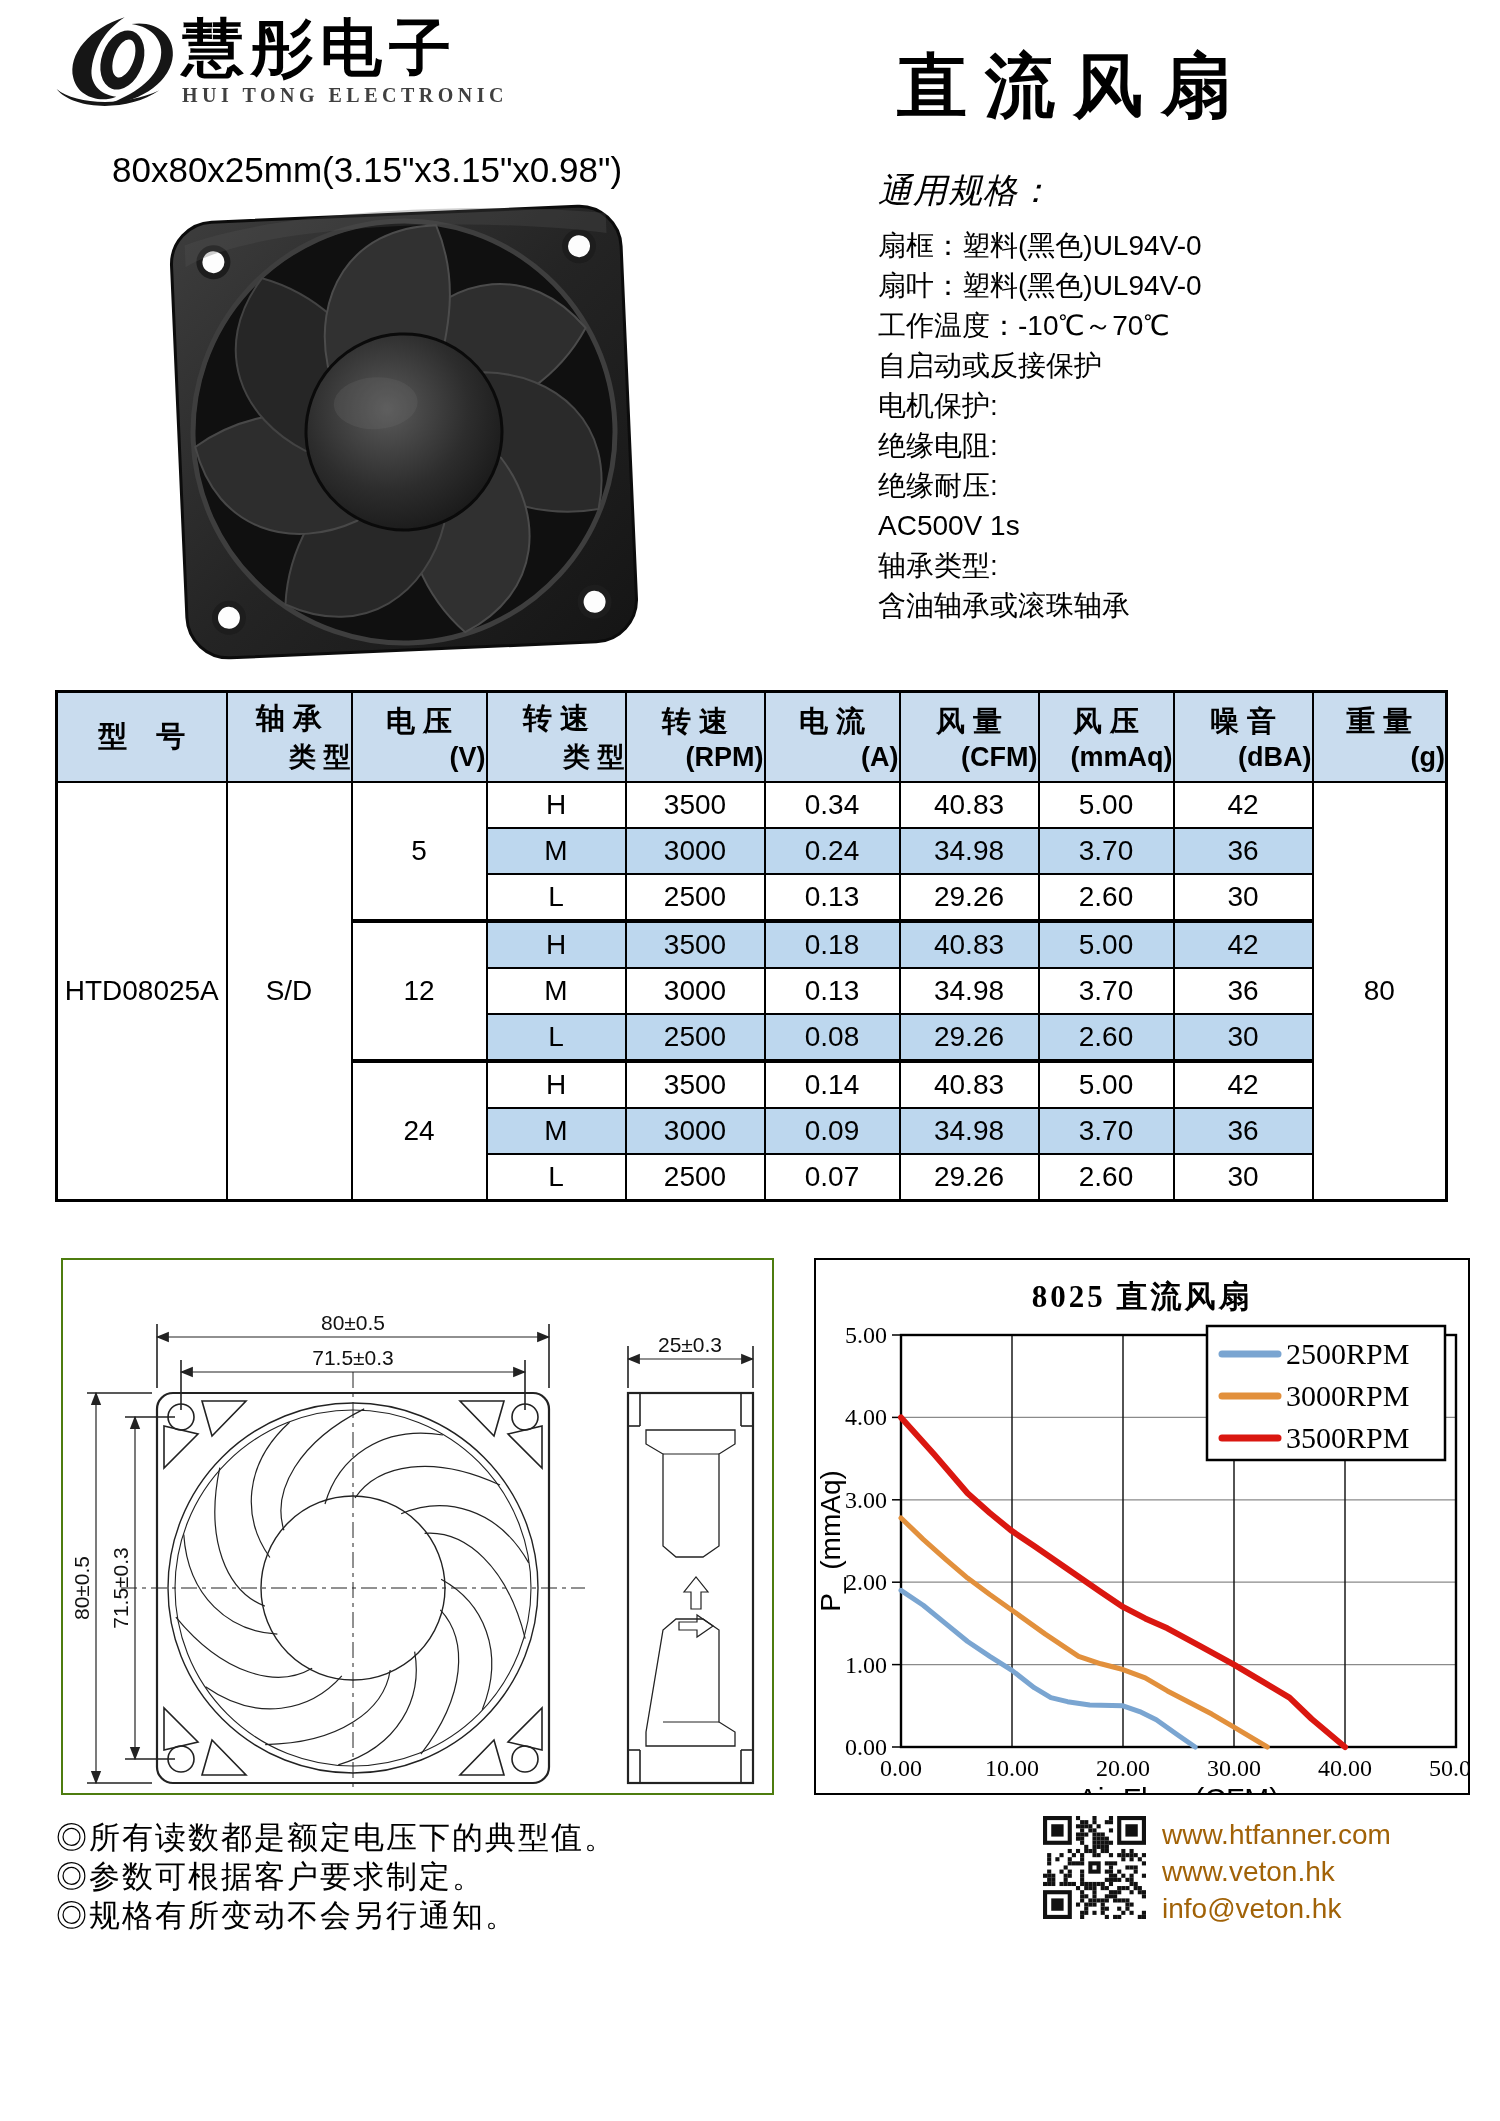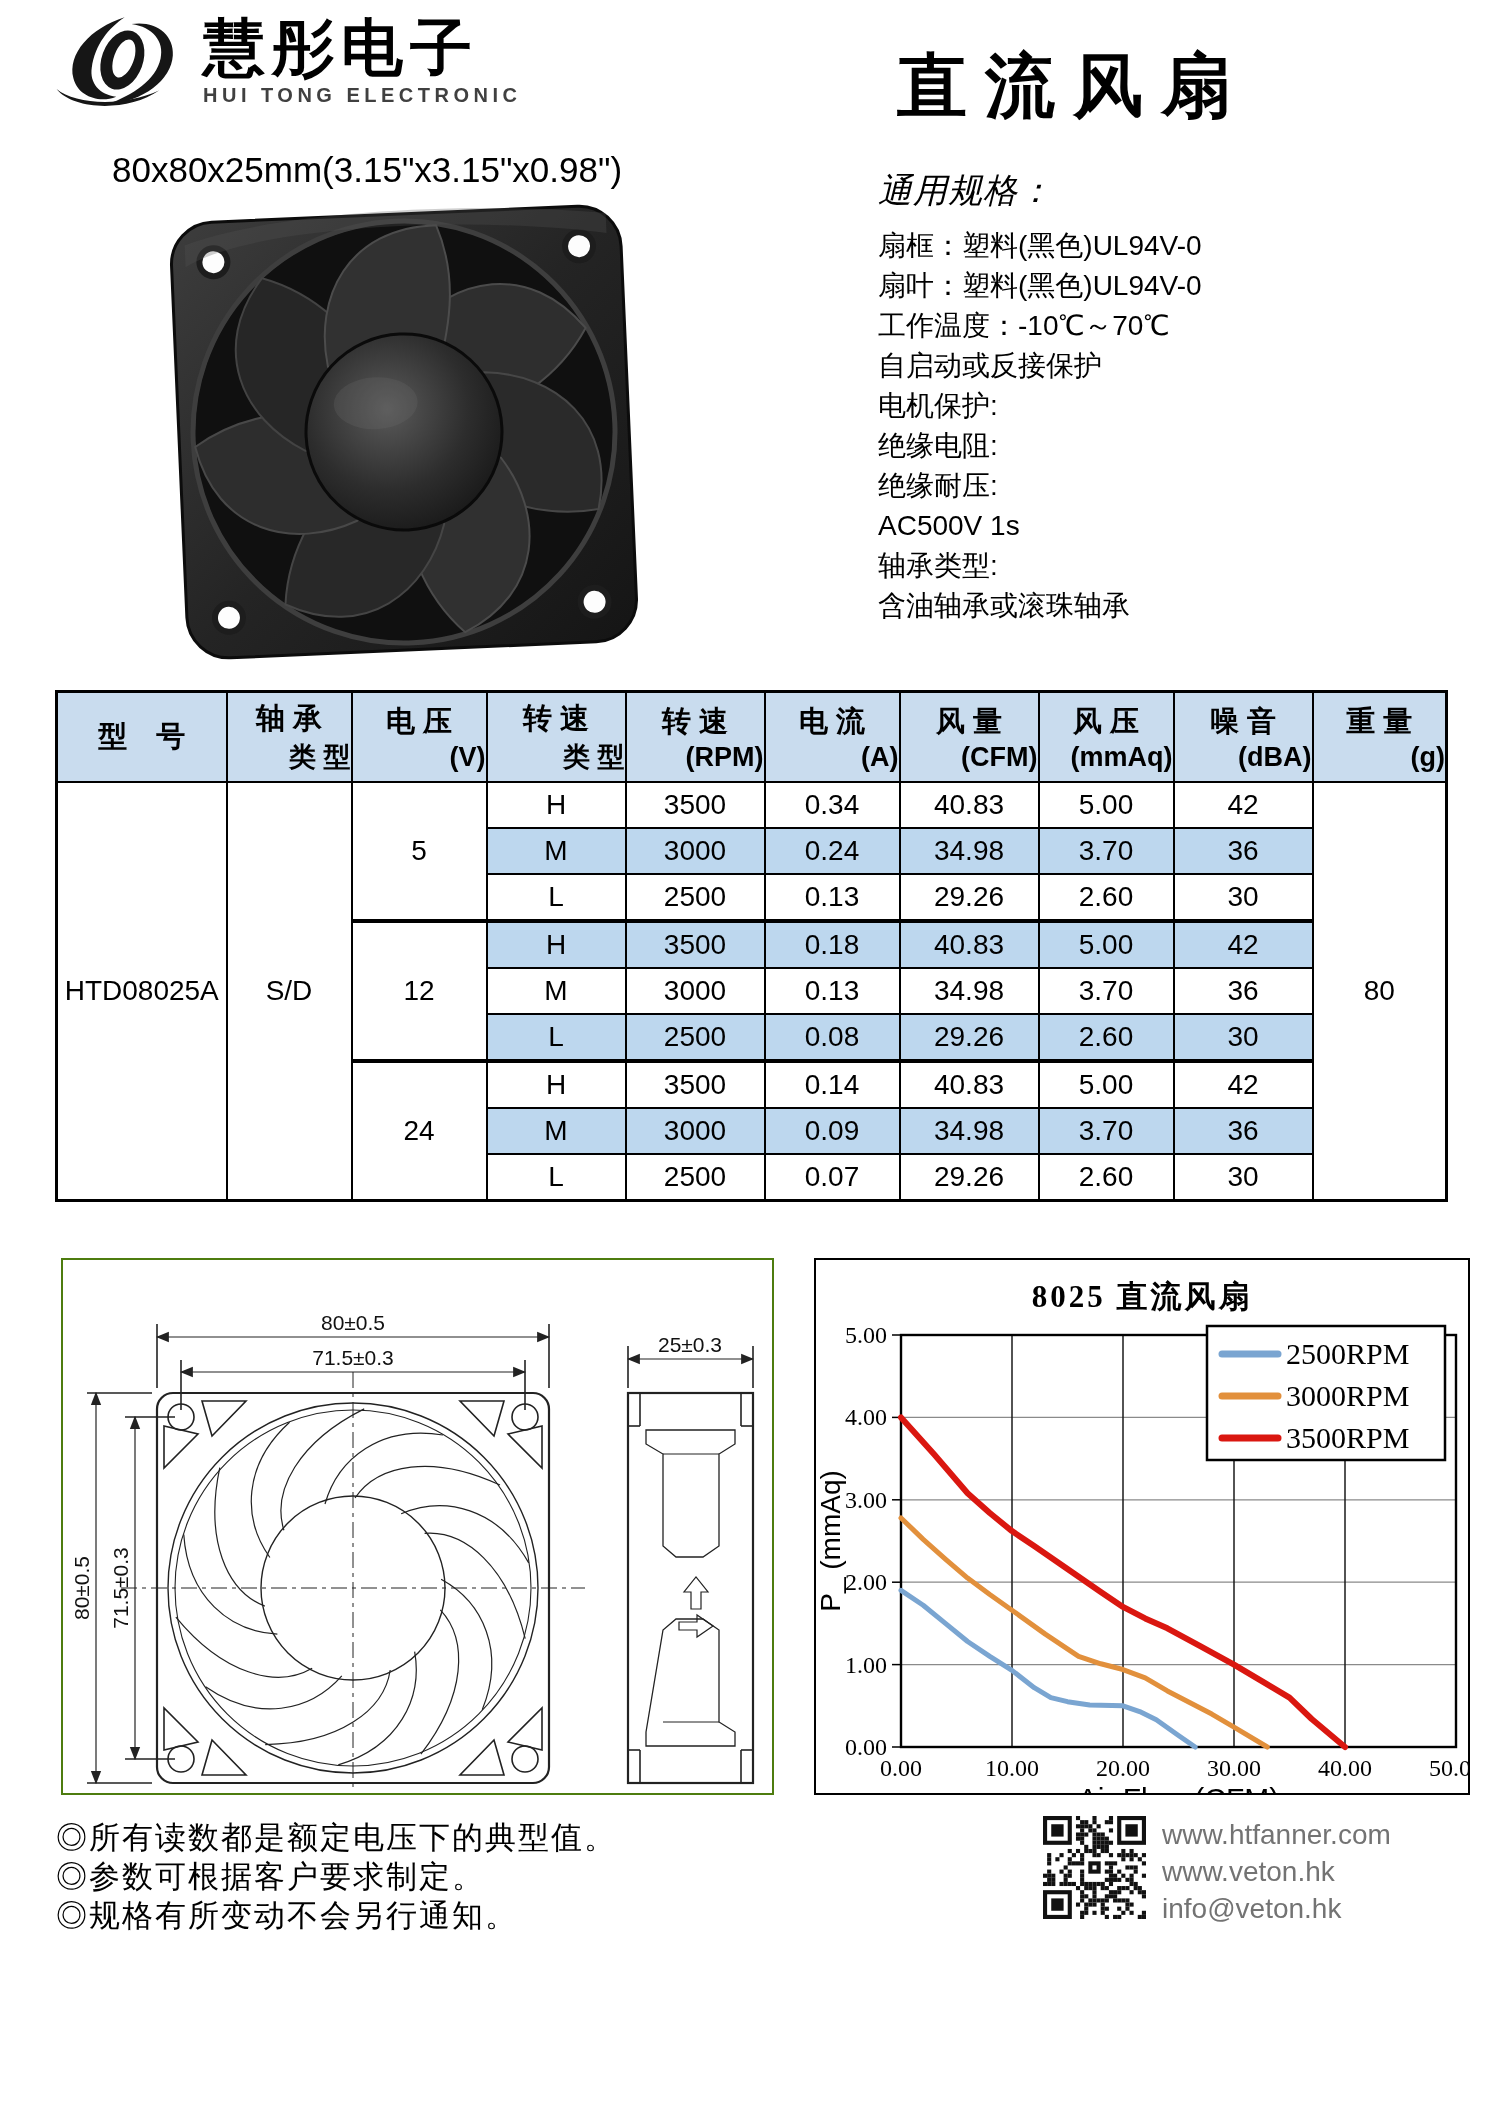--- a/index.html
+++ b/index.html
@@ -3,21 +3,21 @@
 <meta charset="utf-8">
 <style>
   html,body{margin:0;padding:0;}
   body{
     width:1500px;height:2121px;position:relative;background:#ffffff;
     font-family:"Liberation Sans", sans-serif;color:#000;overflow:hidden;
   }
   
   .logo-block{position:absolute;left:52px;top:6px;display:flex;align-items:flex-start;}
   .logo-mark{width:130px;height:108px;}
-  .logo-text{margin-left:21px;padding-top:10px;}
+  .logo-text{margin-left:0;padding-top:10px;font-family:Liberation Serif, serif;}
   .logo-cn{font-size:62px;font-weight:bold;letter-spacing:7px;line-height:64px;}
   .logo-en{font-size:20px;font-weight:bold;letter-spacing:4.5px;margin-top:4px;color:#404040;}
   .page-title{
     position:absolute;left:897px;top:40px;font-family:"Liberation Serif", serif;
     font-weight:bold;font-size:70px;letter-spacing:18px;white-space:nowrap;
   }
   
   .size-label{position:absolute;left:112px;top:150px;font-size:35px;}
   .fan-photo{position:absolute;left:163px;top:198px;width:482px;height:468px;}
   
@@ -44,21 +44,21 @@
   .chart-title{
     position:absolute;left:0;top:16px;width:100%;text-align:center;
     font-family:"Liberation Serif", serif;font-weight:bold;font-size:31px;letter-spacing:3px;
   }
   .chart-box svg,.drawing-box svg{position:absolute;left:0;top:0;}
   
   .notes{position:absolute;left:56px;top:1818px;}
   .note-line{font-size:31px;line-height:39px;letter-spacing:2px;}
   .qr{position:absolute;left:1043px;top:1816px;width:103px;height:103px;}
   .links{position:absolute;left:1162px;top:1816px;}
-  .link-line{font-size:28px;line-height:37px;color:#737373;text-decoration:none;display:block;}
+  .link-line{font-size:28px;line-height:37px;color:#a16207;text-decoration:none;display:block;}
 </style>
 </head>
 <body>
 
 <div class="logo-block">
   <svg class="logo-mark" viewBox="0 0 170 120">
     <path d="M95,4 C50,18 20,52 28,84 C34,108 62,117 84,108 C62,105 49,90 52,70 C56,40 74,18 95,4 Z" fill="#161616"></path>
     <path d="M72,118 C120,114 156,86 158,54 C160,26 134,8 104,13 C132,17 147,36 142,58 C136,86 106,106 72,118 Z" fill="#161616"></path>
     <ellipse cx="92" cy="60" rx="27" ry="40" transform="rotate(20 92 60)" fill="#161616"></ellipse>
     <ellipse cx="94" cy="58" rx="13" ry="26" transform="rotate(20 94 58)" fill="#ffffff"></ellipse>

